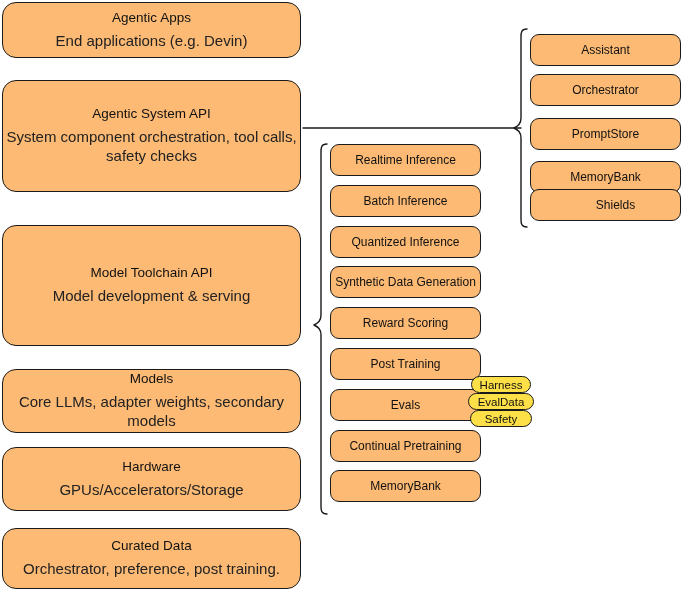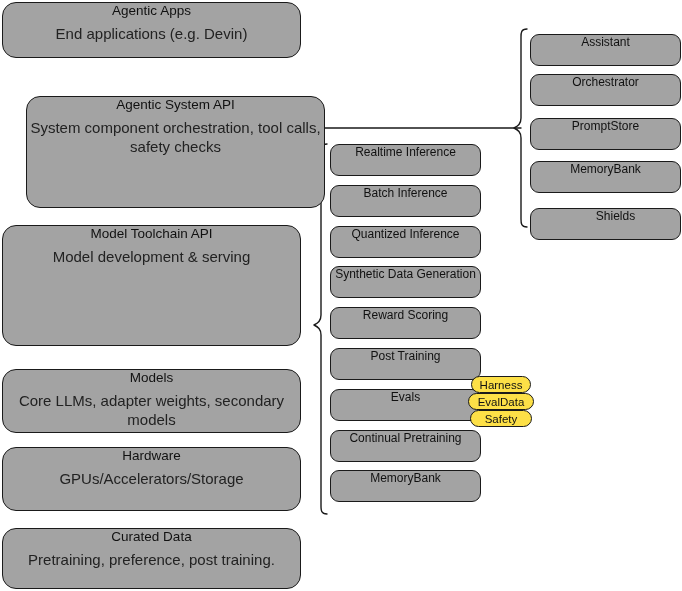--- a/index.html
+++ b/index.html
@@ -18,25 +18,25 @@
   #canvas {
     position: absolute;
     left: 0; top: 0;
     width: 682px;
     height: 591px;
   }
   .node {
     position: absolute;
     box-sizing: border-box;
     border: 1.4px solid #1a1a1a;
-    background: #a3a3a3;
+    background: #fdba74;
     display: flex;
     flex-direction: column;
     align-items: center;
-    justify-content: flex-start;
+    justify-content: center;
     text-align: center;
     line-height: 1.25;
   }
   
   .layer {
     border-radius: 14px;
   }
   .layer .title {
     font-size: 13.5px;
     color: #111111;
@@ -108,21 +108,21 @@
              C 318,327 321,329 321,335
              L 321,506
              C 321,510 321,514 327,514"></path>
   </svg>
 
   <div class="node layer" style="left:2px; top:2px; width:299px; height:56px;">
     <div class="title">Agentic Apps</div>
     <div class="subtitle">End applications (e.g. Devin)</div>
   </div>
 
-  <div class="node layer" style="left:2px; top:96px; width:299px; height:112px;margin-left:24px;">
+  <div class="node layer" style="left:2px; top:80px; width:299px; height:112px;">
     <div class="title">Agentic System API</div>
     <div class="subtitle">System component orchestration, tool calls, safety checks</div>
   </div>
 
   <div class="node layer" style="left:2px; top:225px; width:299px; height:121px;">
     <div class="title">Model Toolchain API</div>
     <div class="subtitle">Model development &amp; serving</div>
   </div>
 
   <div class="node layer" style="left:2px; top:369px; width:299px; height:64px;">
@@ -130,21 +130,21 @@
     <div class="subtitle">Core LLMs, adapter weights, secondary models</div>
   </div>
 
   <div class="node layer" style="left:2px; top:447px; width:299px; height:64px;">
     <div class="title">Hardware</div>
     <div class="subtitle">GPUs/Accelerators/Storage</div>
   </div>
 
   <div class="node layer" style="left:2px; top:528px; width:299px; height:61px;">
     <div class="title">Curated Data</div>
-    <div class="subtitle">Pretraining, preference, post training.</div>
+    <div class="subtitle">Orchestrator, preference, post training.</div>
   </div>
 
   <div class="node chip" style="left:330px; top:144px; width:151px;">
     <span>Realtime Inference</span>
   </div>
 
   <div class="node chip" style="left:330px; top:185px; width:151px;">
     <span>Batch Inference</span>
   </div>
 
@@ -197,17 +197,17 @@
   </div>
 
   <div class="node chip" style="left:530px; top:118px; width:151px;">
     <span>PromptStore</span>
   </div>
 
   <div class="node chip" style="left:530px; top:161px; width:151px;">
     <span>MemoryBank</span>
   </div>
 
-  <div class="node chip" style="left:530px; top:208px; width:151px;padding-left:20px;">
+  <div class="node chip" style="left:530px; top:189px; width:151px;padding-left:20px;">
     <span>Shields</span>
   </div>
 
 </div>
 
 </body></html>

